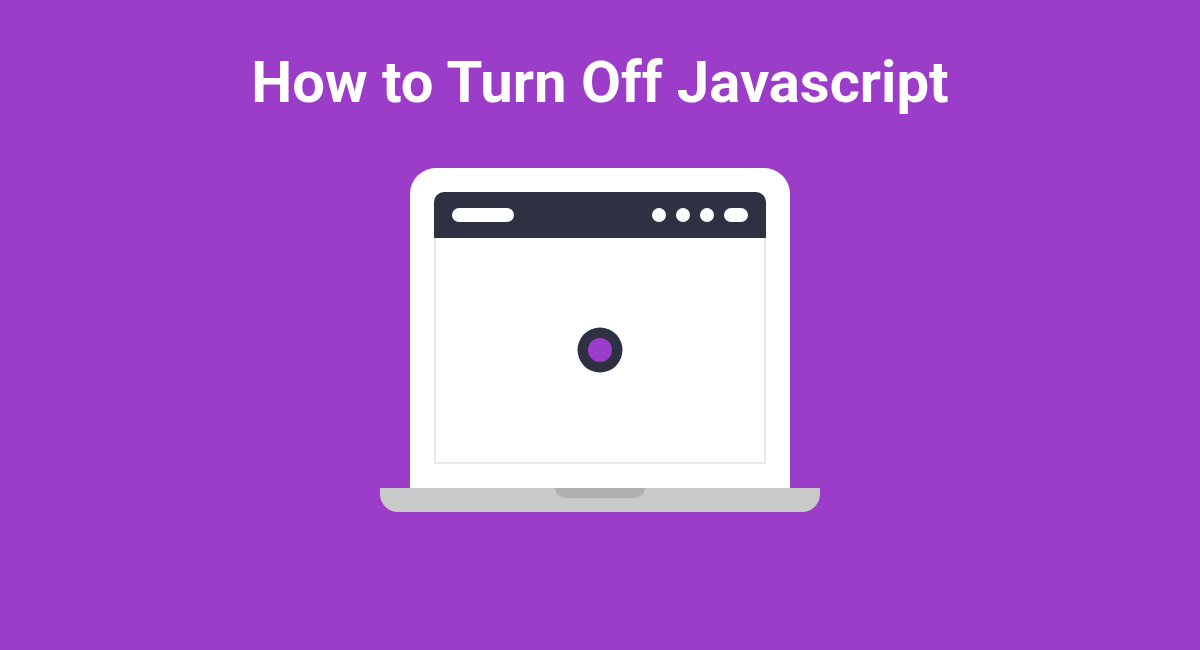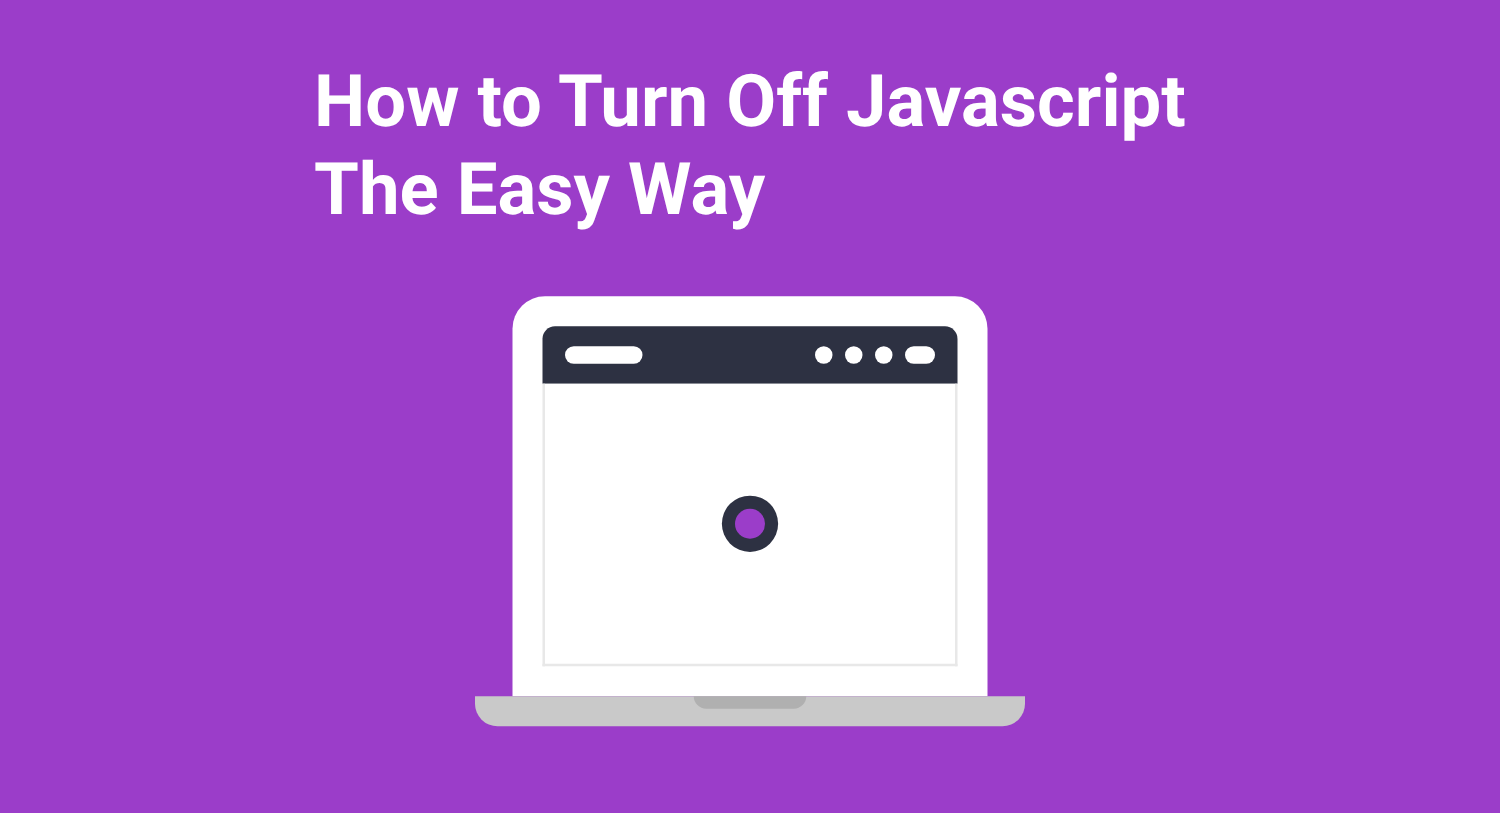--- a/index.html
+++ b/index.html
@@ -14,21 +14,21 @@
       display: flex;
       flex-direction: column;
       align-items: center;
       font-family: -apple-system, BlinkMacSystemFont, "Segoe UI", Roboto, sans-serif;
       overflow: hidden;
     }
     .title {
       color: #ffffff;
       font-size: 58px;
       font-weight: 700;
-      text-align: left;
+      text-align: center;
       line-height: 1.2;
       margin-top: 48px;
     }
     .laptop-container {
       margin-top: 50px;
       position: relative;
       width: 440px;
       height: 370px;
       display: flex;
       flex-direction: column;
@@ -105,21 +105,20 @@
       height: 10px;
       background: #b0b0b0;
       border-radius: 0 0 10px 10px;
     }
   </style>
 </head>
 <body>
 
 <h1 class="title">
   <span>How to Turn Off Javascript</span><br>
-  <span>The Easy Way</span>
 </h1>
 
 <div class="laptop-container">
   <div class="laptop-screen">
     <div class="browser-bar">
       <div class="browser-pill"></div>
       <div class="browser-dots">
         <div class="browser-dot"></div>
         <div class="browser-dot"></div>
         <div class="browser-dot"></div>

